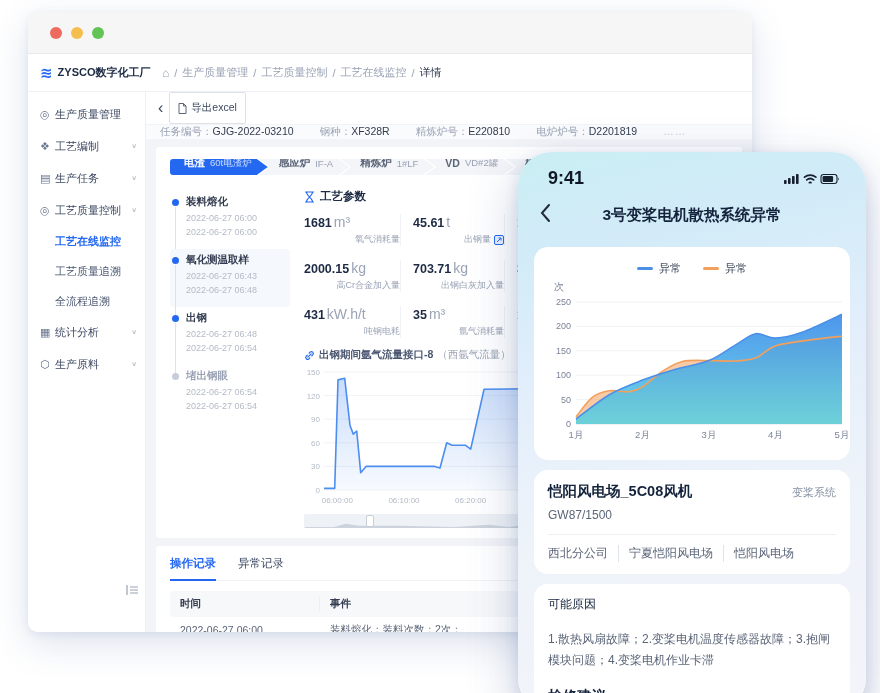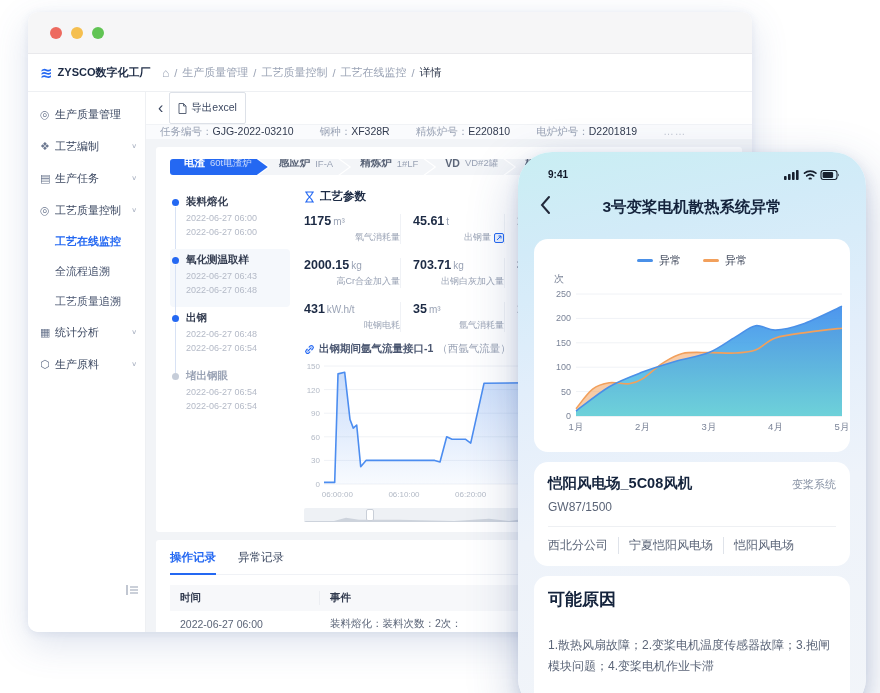--- a/index.html
+++ b/index.html
@@ -69,21 +69,21 @@
   .tl-item.pending .tl-title { color:#9aa3b5; }
   .tl-date { font-size:9px; color:#b4bac7; line-height:1.5; }
   .tl-item.highlight { background:#f5f8fc; border-radius:4px; }
 
   .right-zone { flex:1; padding-left:14px; min-width:0; }
   .params-head { display:flex; align-items:center; gap:5px; font-size:11.5px; font-weight:bold; color:#1c2a44; margin-bottom:10px; }
   .params-grid { display:grid; grid-template-columns:96px 104px 110px; row-gap:14px; width:320px; margin-bottom:10px; }
   .param-cell { padding-left:0; }
   .param-cell.bordered { border-left:1px solid #f0f2f6; padding-left:12px; }
   .p-value { font-size:12.5px; font-weight:bold; color:#1c2a44; }
-  .p-unit { font-size:10px; font-weight:normal; color:#9aa3b5; margin-left:2px; }
+  .p-unit { font-size:14px; font-weight:normal; color:#9aa3b5; margin-left:2px; }
   .p-label { font-size:9px; color:#9aa3b5; margin-top:3px; display:flex; align-items:center; gap:3px;justify-content:flex-end; }
   .trend-badge { display:inline-flex; width:10px; height:10px; background:#e8f0fe; border:1px solid #2468f2;
     border-radius:2px; align-items:center; justify-content:center; }
 
   .chart-head { display:flex; align-items:center; gap:4px; font-size:10.5px; margin:4px 0 4px; }
   .chart-head .ch-title { color:#4a5670; font-weight:bold; }
   .chart-head .ch-sub { color:#9aa3b5; }
   .scrubber { position:relative; width:442px; height:14px; background:#eef1f5; border-radius:2px; margin-top:4px; overflow:hidden; }
   .scrub-handle { position:absolute; left:62px; top:1px; width:8px; height:12px; background:#fff; border:1px solid #c9cfd8;
     border-radius:2px; cursor:ew-resize; }
@@ -98,38 +98,38 @@
   .rec-hcell.c1 { width:150px; border-right:1px solid #eceef2; }
   .rec-row { display:flex; height:26px; align-items:center; color:#5b6578; }
   .rec-cell { padding:0 10px; }
   .rec-cell.c1 { width:150px; }
 
   
   .phone { position:absolute; left:518px; top:152px; width:348px; height:560px; border-radius:34px;
     background:linear-gradient(168deg,#c9eef3 0%, #d2ebf8 16%, #e2eefb 38%, #eef3fa 62%, #f2f5f9 100%);
     box-shadow:0 18px 50px rgba(50,80,140,.28), 0 4px 14px rgba(50,80,140,.14); overflow:hidden; }
   .p-status { display:flex; align-items:center; justify-content:space-between; padding:16px 26px 0 30px; }
-  .p-time { font-size:10px; font-weight:bold; color:#101828; }
+  .p-time { font-size:18px; font-weight:bold; color:#101828; }
   .p-nav { position:relative; height:44px; display:flex; align-items:center; justify-content:center; margin-top:4px; }
   .p-back { position:absolute; left:22px; top:10px; }
   .p-title { font-size:15.5px; font-weight:bold; color:#14233c; }
   .p-card { background:#fff; border-radius:14px; margin:10px 16px 0; padding:12px 14px; }
   .legend { display:flex; justify-content:center; gap:22px; align-items:center; margin:2px 0 4px; }
   .legend-item { display:flex; align-items:center; gap:6px; font-size:11px; color:#333c50; }
   .legend-dash { width:16px; height:3px; border-radius:2px; }
   .y-unit { font-size:10px; color:#7b8498; margin-left:6px; }
   .dev-row { display:flex; align-items:baseline; justify-content:space-between; }
   .dev-name { font-size:14.5px; font-weight:bold; color:#14233c; }
   .dev-sys { font-size:11px; color:#8a94a6; }
   .dev-model { font-size:12px; color:#5b6578; margin-top:7px; }
   .dev-divider { height:1px; background:#eef0f3; margin:12px 0 10px; }
   .dev-tags { display:flex; align-items:center; font-size:12px; color:#5b6578; }
   .dev-tag { padding:0 10px; border-left:1px solid #dfe3ea; white-space:nowrap; }
   .dev-tag:first-child { padding-left:0; border-left:none;text-align:center; }
-  .cause-title { font-size:17px; font-weight:bold; color:#14233c; margin-bottom:24px; }
+  .cause-title { font-size:12px; font-weight:normal; color:#14233c; margin-bottom:16px; }
   .cause-body { font-size:12px; color:#5b6578; line-height:1.75; }
   .suggest-title { font-size:14.5px; font-weight:bold; color:#14233c; margin-top:16px; }
 
   svg text { font-family:"Liberation Sans","DejaVu Sans",sans-serif; }
 </style>
 </head>
 <body>
 
 <div class="window">
   <div class="titlebar">
@@ -171,22 +171,22 @@
         <span class="s-icon">▤</span>
         <span class="s-label">生产任务</span>
         <span class="s-chev">∨</span>
       </div>
       <div class="side-item">
         <span class="s-icon">◎</span>
         <span class="s-label">工艺质量控制</span>
         <span class="s-chev">∨</span>
       </div>
       <div class="side-sub active">工艺在线监控</div>
+      <div class="side-sub">工艺质量追溯</div>
       <div class="side-sub">全流程追溯</div>
-      <div class="side-sub">工艺质量追溯</div>
       <div class="side-item">
         <span class="s-icon">▦</span>
         <span class="s-label">统计分析</span>
         <span class="s-chev">∨</span>
       </div>
       <div class="side-item">
         <span class="s-icon">⬡</span>
         <span class="s-label">生产原料</span>
         <span class="s-chev">∨</span>
       </div>
@@ -282,21 +282,21 @@
 
           <div class="right-zone">
             <div class="params-head">
               <svg width="11" height="12" viewBox="0 0 11 12">
                   <path d="M1.5 1h8M1.5 11h8M2.5 1c0 3 2 3.6 3 5-1 1.4-3 2-3 5M8.5 1c0 3-2 3.6-3 5 1 1.4 3 2 3 5" fill="none" stroke="#2468f2" stroke-width="1.2" stroke-linecap="round"></path>
                 </svg>
               <span>工艺参数</span>
             </div>
             <div class="params-grid">
               <div class="param-cell">
-                <div class="p-value"><span>1175</span><span class="p-unit">m³</span></div>
+                <div class="p-value"><span>1681</span><span class="p-unit">m³</span></div>
                 <div class="p-label">
                     <span>氧气消耗量</span>
                   </div>
               </div>
               <div class="param-cell bordered">
                 <div class="p-value"><span>45.61</span><span class="p-unit">t</span></div>
                 <div class="p-label">
                     <span>出钢量</span>
                   <span class="trend-badge">
                     <svg width="6" height="6" viewBox="0 0 6 6">
@@ -350,21 +350,21 @@
             </div>
 
             <div class="chart-head">
               <svg width="11" height="11" viewBox="0 0 12 12">
                   <g stroke="#2468f2" stroke-width="1.3" fill="none" stroke-linecap="round">
                     <path d="M4.2 7.8l3.6-3.6"></path>
                     <path d="M5.6 3.4l1-1a2 2 0 0 1 2.9 2.9l-1 1"></path>
                     <path d="M6.4 8.6l-1 1a2 2 0 0 1-2.9-2.9l1-1"></path>
                   </g>
                 </svg>
-              <span class="ch-title">出钢期间氩气流量接口-1</span>
+              <span class="ch-title">出钢期间氩气流量接口-8</span>
               <span class="ch-sub">（西氩气流量）</span>
             </div>
             <svg id="argon-chart" width="256" height="140">
                 <defs>
                   <linearGradient id="gArgon" x1="0" y1="0" x2="0" y2="1">
                     <stop offset="0%" stop-color="#4c8df0" stop-opacity="0.3"></stop>
                     <stop offset="100%" stop-color="#4c8df0" stop-opacity="0.04"></stop>
                   </linearGradient>
                 </defs>
                 <line x1="20" x2="250" y1="124" y2="124" stroke="#f0f2f6" stroke-width="1"></line>

